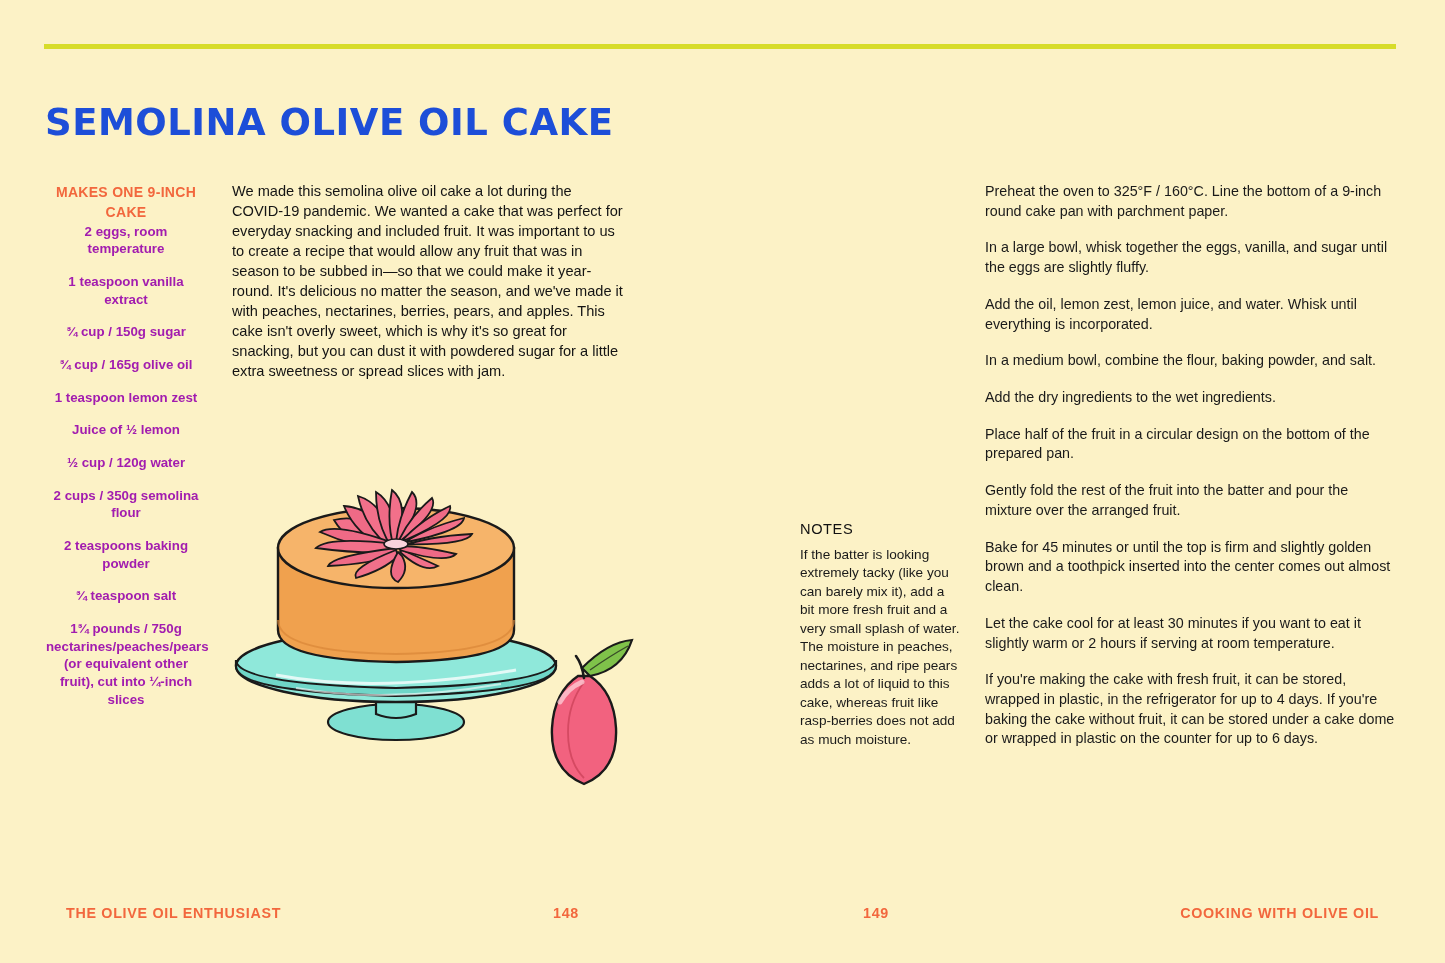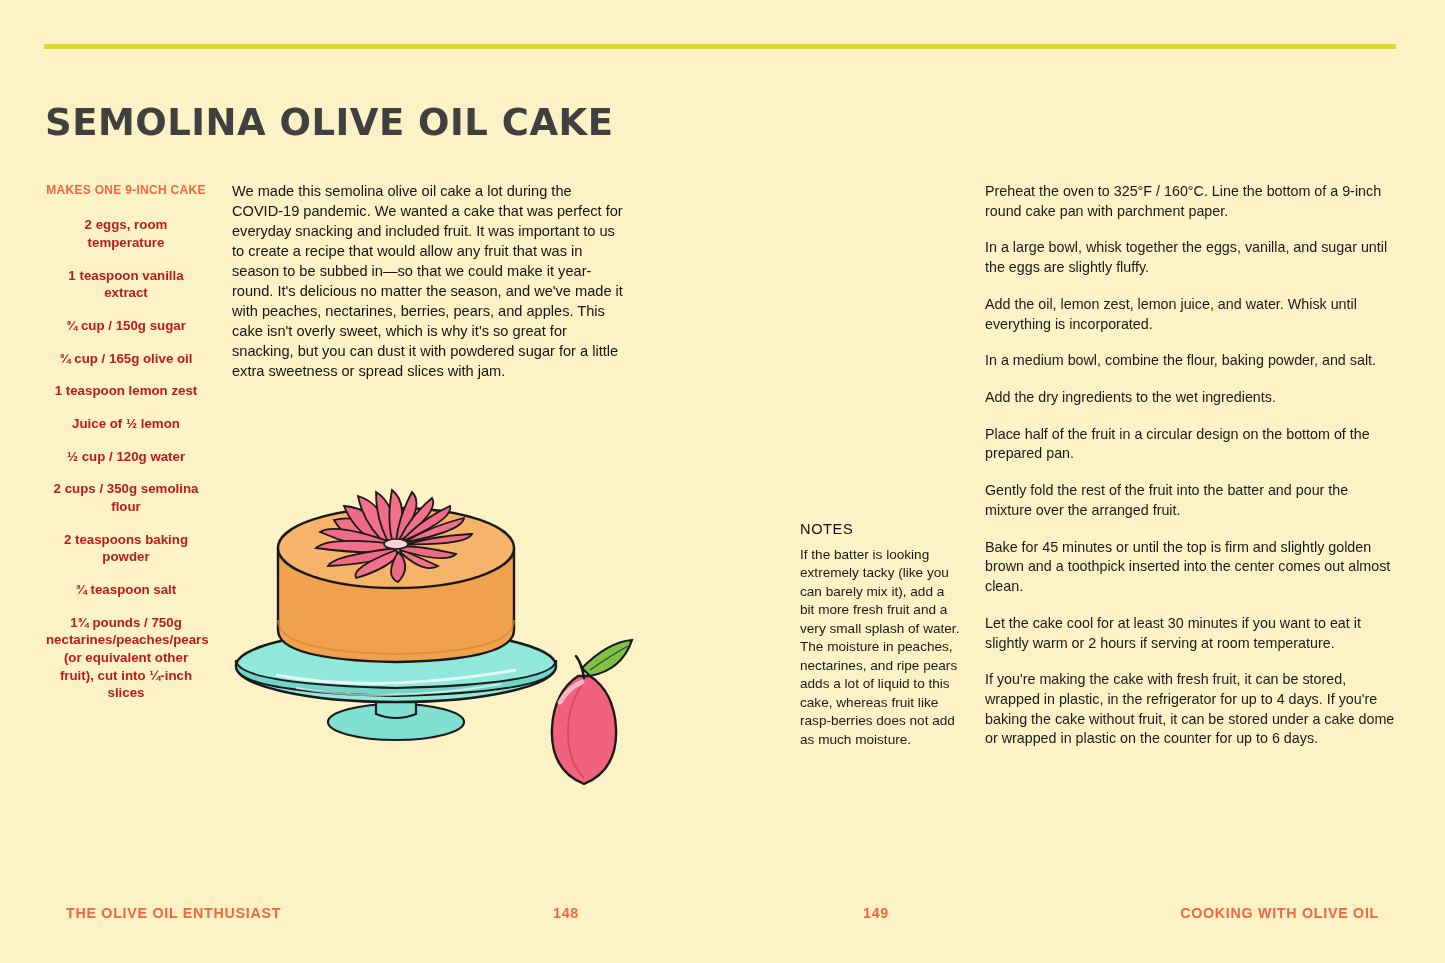--- a/index.html
+++ b/index.html
@@ -30,48 +30,47 @@
     height: 5px;
     background: #d7dc2a;
   }
   .title {
     position: absolute;
     left: 45px;
     top: 76px;
     font-size: 37px;
     letter-spacing: 0.5px;
     font-weight: 700;
-    color: #404040;
+    color: #1d4ed8;
     font-family: "DejaVu Sans", sans-serif;
     text-transform: uppercase;
   }
 
   
   .ingredients {
     position: absolute;
     left: 46px;
     top: 182px;
     width: 160px;
     text-align: center;
   }
   .ing-head {
     color: #f2673d;
     font-weight: 700;
-    font-size: 12px;
+    font-size: 14px;
     line-height: 1.45;
     letter-spacing: 0.3px;
     text-transform: uppercase;
-    margin-bottom: 17px;
   }
   .ing-item {
     font-weight: 700;
     font-size: 13.3px;
     line-height: 1.33;
     margin-bottom: 15px;
-    color: #b91c1c;
+    color: #a21caf;
   }
 
   
   .headnote {
     position: absolute;
     left: 232px;
     top: 182px;
     width: 392px;
     font-size: 14.6px;
     line-height: 1.37;

